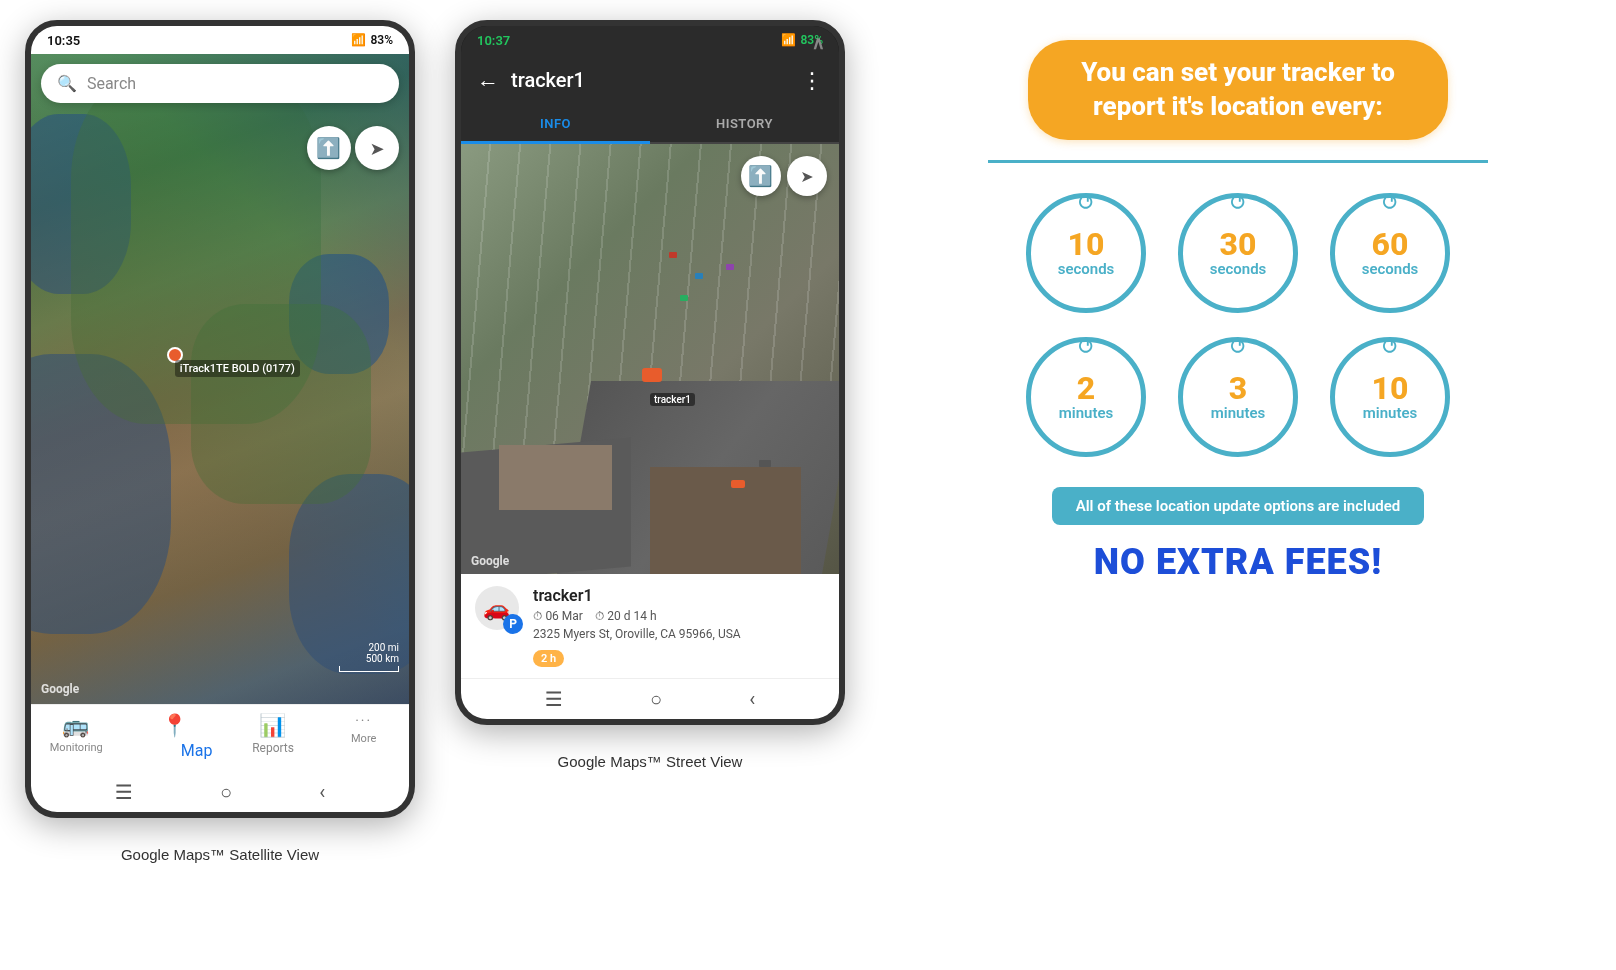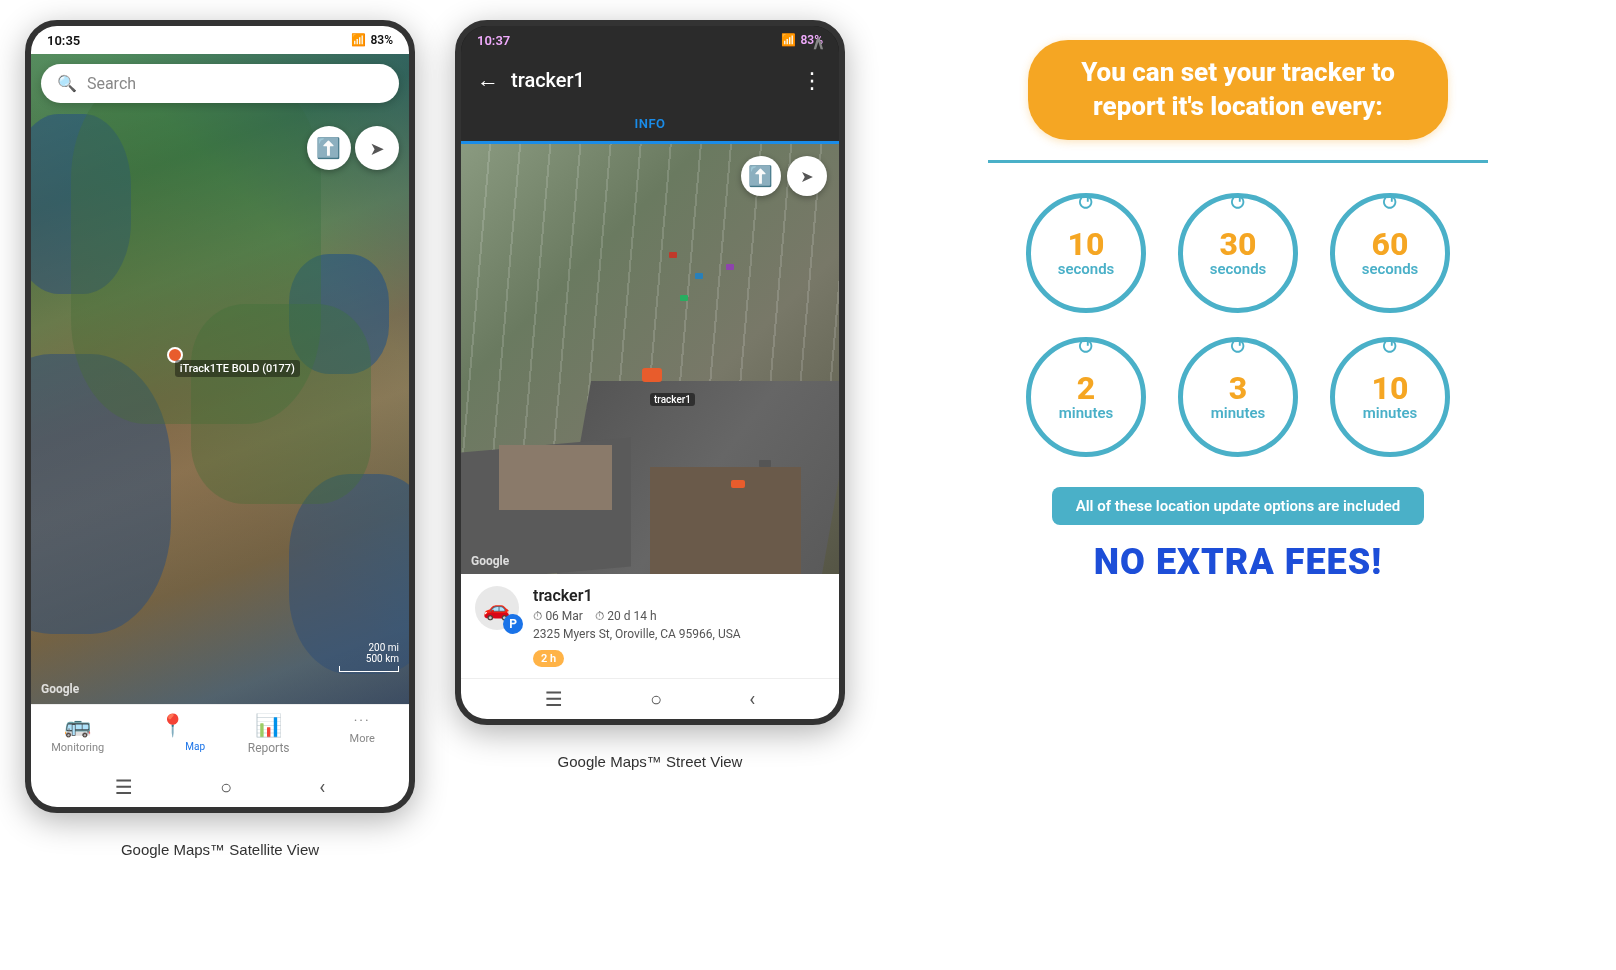--- a/index.html
+++ b/index.html
@@ -40,21 +40,21 @@
       justify-content: space-between;
       align-items: center;
       padding: 6px 16px;
       font-size: 13px;
       font-weight: 600;
       color: #111;
       height: 28px;
     }
     .phone-status-bar.dark {
       background: #2b2b2b;
-      color: #f0abfc;
+      color: #22c55e;
     }
 
     .status-right {
       display: flex;
       align-items: center;
       gap: 4px;
       font-size: 12px;
     }
 
     
@@ -638,21 +638,21 @@
       <div class="google-watermark">Google</div>
     </div>
 
     <div class="phone1-bottom-nav">
       <div class="nav-item">
         <span class="nav-icon">🚌</span>
         <span style="font-size:11px;color:#888;">Monitoring</span>
       </div>
       <div class="nav-item active">
         <span class="nav-icon">📍</span>
-        <span style="font-size:10px;color:#1a73e8;padding-left:44px;">Map</span>
+        <span style="font-size:16px;color:#1a73e8;padding-left:44px;">Map</span>
       </div>
       <div class="nav-item">
         <span class="nav-icon">📊</span>
         <span style="font-size:12px;color:#888;text-align:center;">Reports</span>
       </div>
       <div class="nav-item">
         <span class="nav-icon" style="letter-spacing:2px;font-size:14px;">···</span>
         <span style="font-size:11px;color:#888;">More</span>
       </div>
     </div>
@@ -678,20 +678,21 @@
     </div>
 
     <div class="phone2-header">
       <span class="back-btn">←</span>
       <span class="phone2-title">tracker1</span>
       <span class="menu-dots">⋮</span>
     </div>
 
     <div class="phone2-tabs">
       <div class="phone2-tab active">INFO</div>
+      <div class="phone2-tab">HISTORY</div>
     </div>
 
     <div class="aerial-map">
       <div class="aerial-parking"></div>
       <div class="road-overlay"></div>
       <div class="road-overlay2"></div>
 
       <div style="position:absolute;top:25%;left:55%;width:8px;height:6px;background:#c0392b;border-radius:1px;z-index:5;"></div>
       <div style="position:absolute;top:30%;left:62%;width:8px;height:6px;background:#2980b9;border-radius:1px;z-index:5;"></div>
       <div style="position:absolute;top:35%;left:58%;width:8px;height:6px;background:#27ae60;border-radius:1px;z-index:5;"></div>

